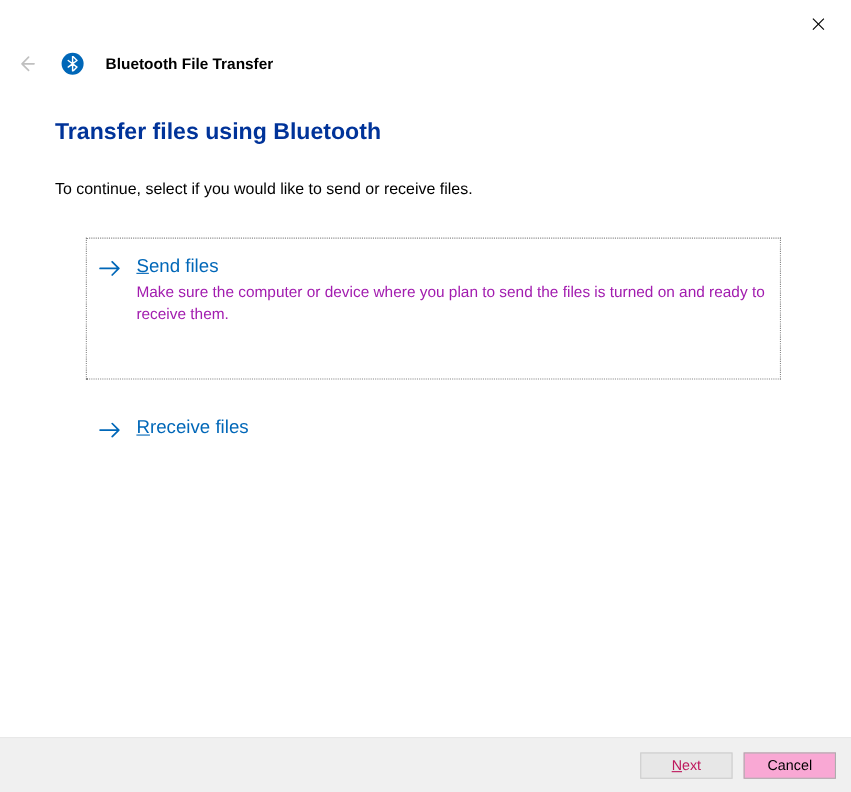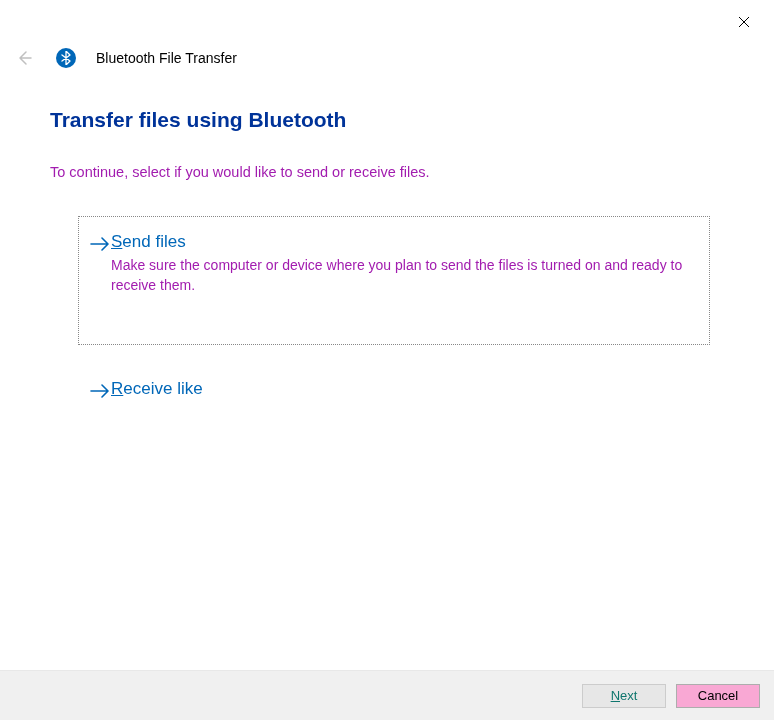--- a/index.html
+++ b/index.html
@@ -26,20 +26,21 @@
     color: #000;
   }
   .close-btn svg { width: 12px; height: 12px; }
   .header {
     position: absolute;
     top: 48px;
     left: 14px;
     display: flex;
     align-items: center;
     gap: 16px;
+    font-weight: bold;
   }
   .back-arrow {
     width: 20px;
     height: 20px;
     display: flex;
     align-items: center;
     justify-content: center;
     color: #b8b8b8;
   }
   .back-arrow svg { width: 16px; height: 16px; }
@@ -72,21 +73,21 @@
     margin-bottom: 32px;
   }
   .description {
     font-size: 14.5px;
     color: #000;
     line-height: 1.45;
     margin-bottom: 30px;
   }
   .instruction {
     font-size: 14.5px;
-    color: #a21caf;
+    color: #000000;
     margin-bottom: 36px;
   }
   .option {
     display: flex;
     align-items: flex-start;
     padding: 14px 12px 14px 10px;
     margin-left: 28px;
     margin-right: 4px;
     cursor: pointer;
     border: 1px solid transparent;
@@ -101,21 +102,21 @@
     height: 22px;
     flex-shrink: 0;
     display: flex;
     align-items: center;
     justify-content: center;
     color: #0067b8;
     margin-top: 2px;
   }
   .option-arrow svg { width: 20px; height: 14px; }
   .option-body {
-    margin-left: 0;
+    margin-left: 13px;
     flex: 1;
   }
   .option-title {
     font-size: 17px;
     color: #0067b8;
     line-height: 1.3;
   }
   .option-title .ul { text-decoration: underline; }
   .option-desc {
     font-size: 14px;
@@ -145,21 +146,21 @@
     border: 1px solid #adadad;
     background: #f9a8d4;
     cursor: pointer;
     text-align: center;
     line-height: 22px;
     color: #000;
   }
   .btn.disabled, .btn:disabled {
     border: 1px solid #cccccc;
     background: #e7e7e7;
-    color: #0f766e;
+    color: #be185d;
     cursor: default;
   }
   .btn .ul { text-decoration: underline; }
 </style>
 </head>
 <body>
 
 <div class="close-btn">
   <svg viewBox="0 0 12 12">
     <line x1="1" y1="1" x2="11" y2="11" stroke="black" stroke-width="1"></line>
@@ -197,21 +198,21 @@
     </div>
   </div>
 
   <div class="option">
     <div class="option-arrow">
       <svg viewBox="0 0 20 14">
         <path d="M1 7 L17 7 M12 1 L18 7 L12 13" stroke="#0067b8" stroke-width="1.6" fill="none" stroke-linecap="round" stroke-linejoin="round"></path>
       </svg>
     </div>
     <div class="option-body">
-      <div class="option-title"><span class="ul">R</span><span>eceive like</span></div>
+      <div class="option-title"><span class="ul">R</span><span>receive files</span></div>
     </div>
   </div>
 </div>
 
 <div class="footer">
   <button class="btn disabled" disabled=""><span class="ul">N</span><span>ext</span></button>
   <button class="btn">Cancel</button>
 </div>
 
 </body></html>

